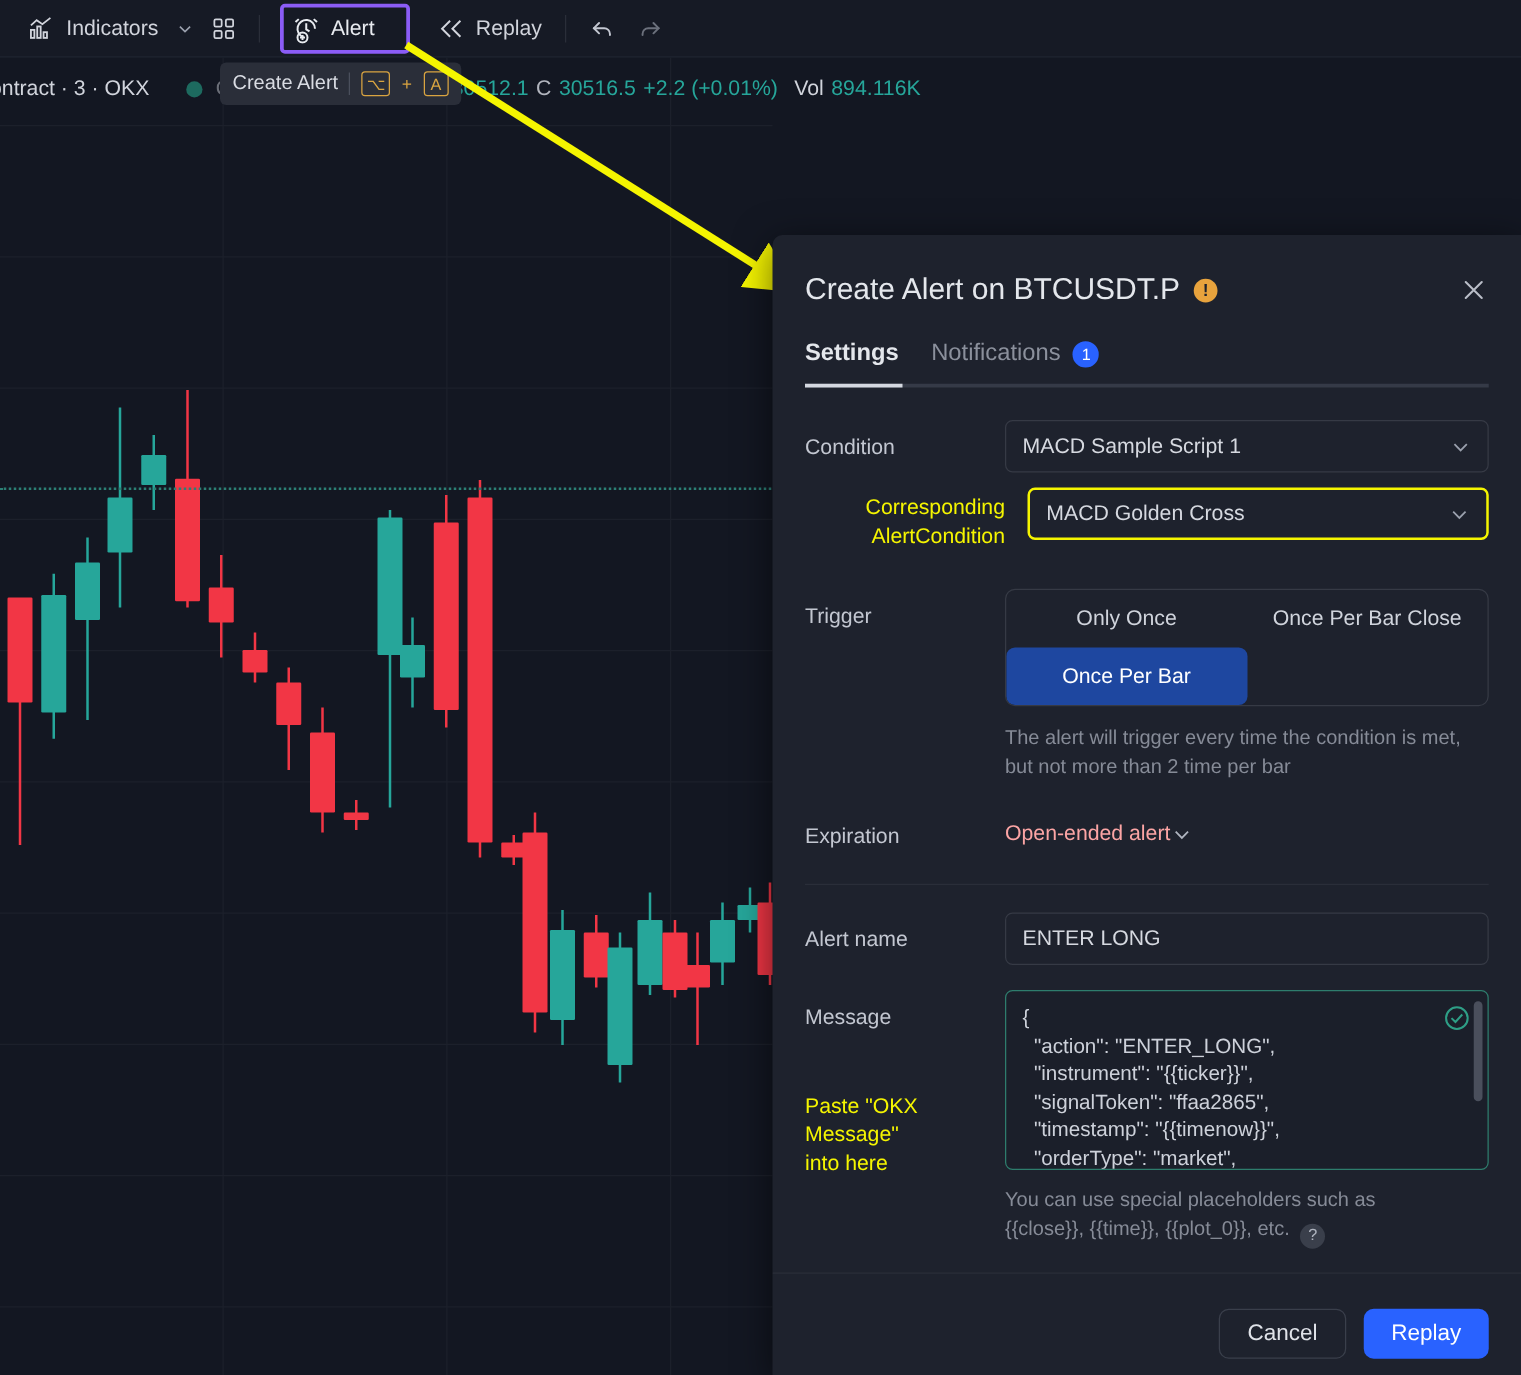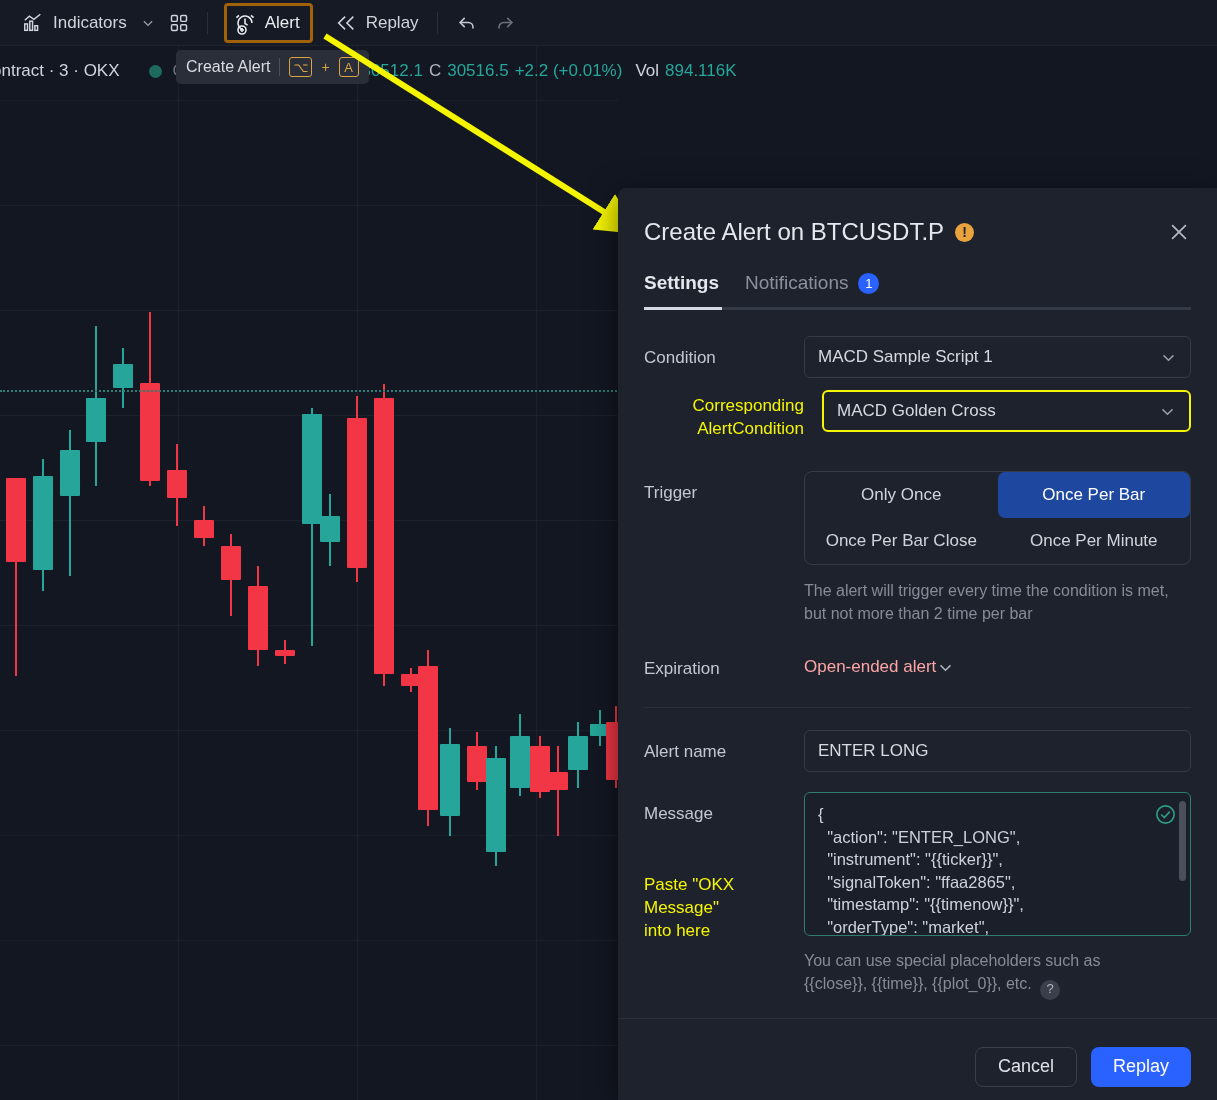--- a/index.html
+++ b/index.html
@@ -21,22 +21,22 @@
     z-index: 6;
   }
   .tb-item {
     display: flex; align-items: center; gap: 9px;
     height: 34px; padding: 0 8px; border-radius: 6px;
     color: #d1d4dc; font-size: 17px; white-space: nowrap;
   }
   .tb-chevron { color: #9aa0ad; padding: 0 6px; font-size: 12px; display:flex;align-items:center; }
   .tb-sep { width: 1px; height: 22px; background: #2a2e39; margin: 0 10px; }
   .tb-alert-box {
-    border: 3px solid #a16207; border-radius: 4px;
-    padding: 0 10px 0 6px; height: 40px;
+    border: 3px solid #8b5cf6; border-radius: 4px;
+    padding: 0 25px 0 6px; height: 40px;
     display: flex; align-items: center; gap: 8px;
     color: #e8ebf0; font-size: 17px;
     margin-left: 6px;
   }
   .ic { display: inline-flex; align-items: center; justify-content: center; }
 
   
   .legend {
     position: absolute; left: 0; top: 55px; height: 32px;
     display: flex; align-items: center; gap: 7px;
@@ -528,23 +528,22 @@
             </span>
           </div>
         </div>
       </div>
 
       <div class="row" style="margin-top:30px">
         <div class="row-label">Trigger</div>
         <div class="row-ctl">
           <div class="trigger-box">
             <div class="trig">Only Once</div>
+            <div class="trig">Once Per Bar Close</div>
             <div class="trig sel">Once Per Bar</div>
-            <div class="trig">Once Per Bar Close</div>
-            <div class="trig">Once Per Minute</div>
           </div>
           <div class="hint">The alert will trigger every time the condition is met, but not more than 2 time per bar</div>
         </div>
       </div>
 
       <div class="row" style="margin-top:22px">
         <div class="row-label">Expiration</div>
         <div class="row-ctl">
           <div class="expire">
             <span>Open-ended alert</span>

